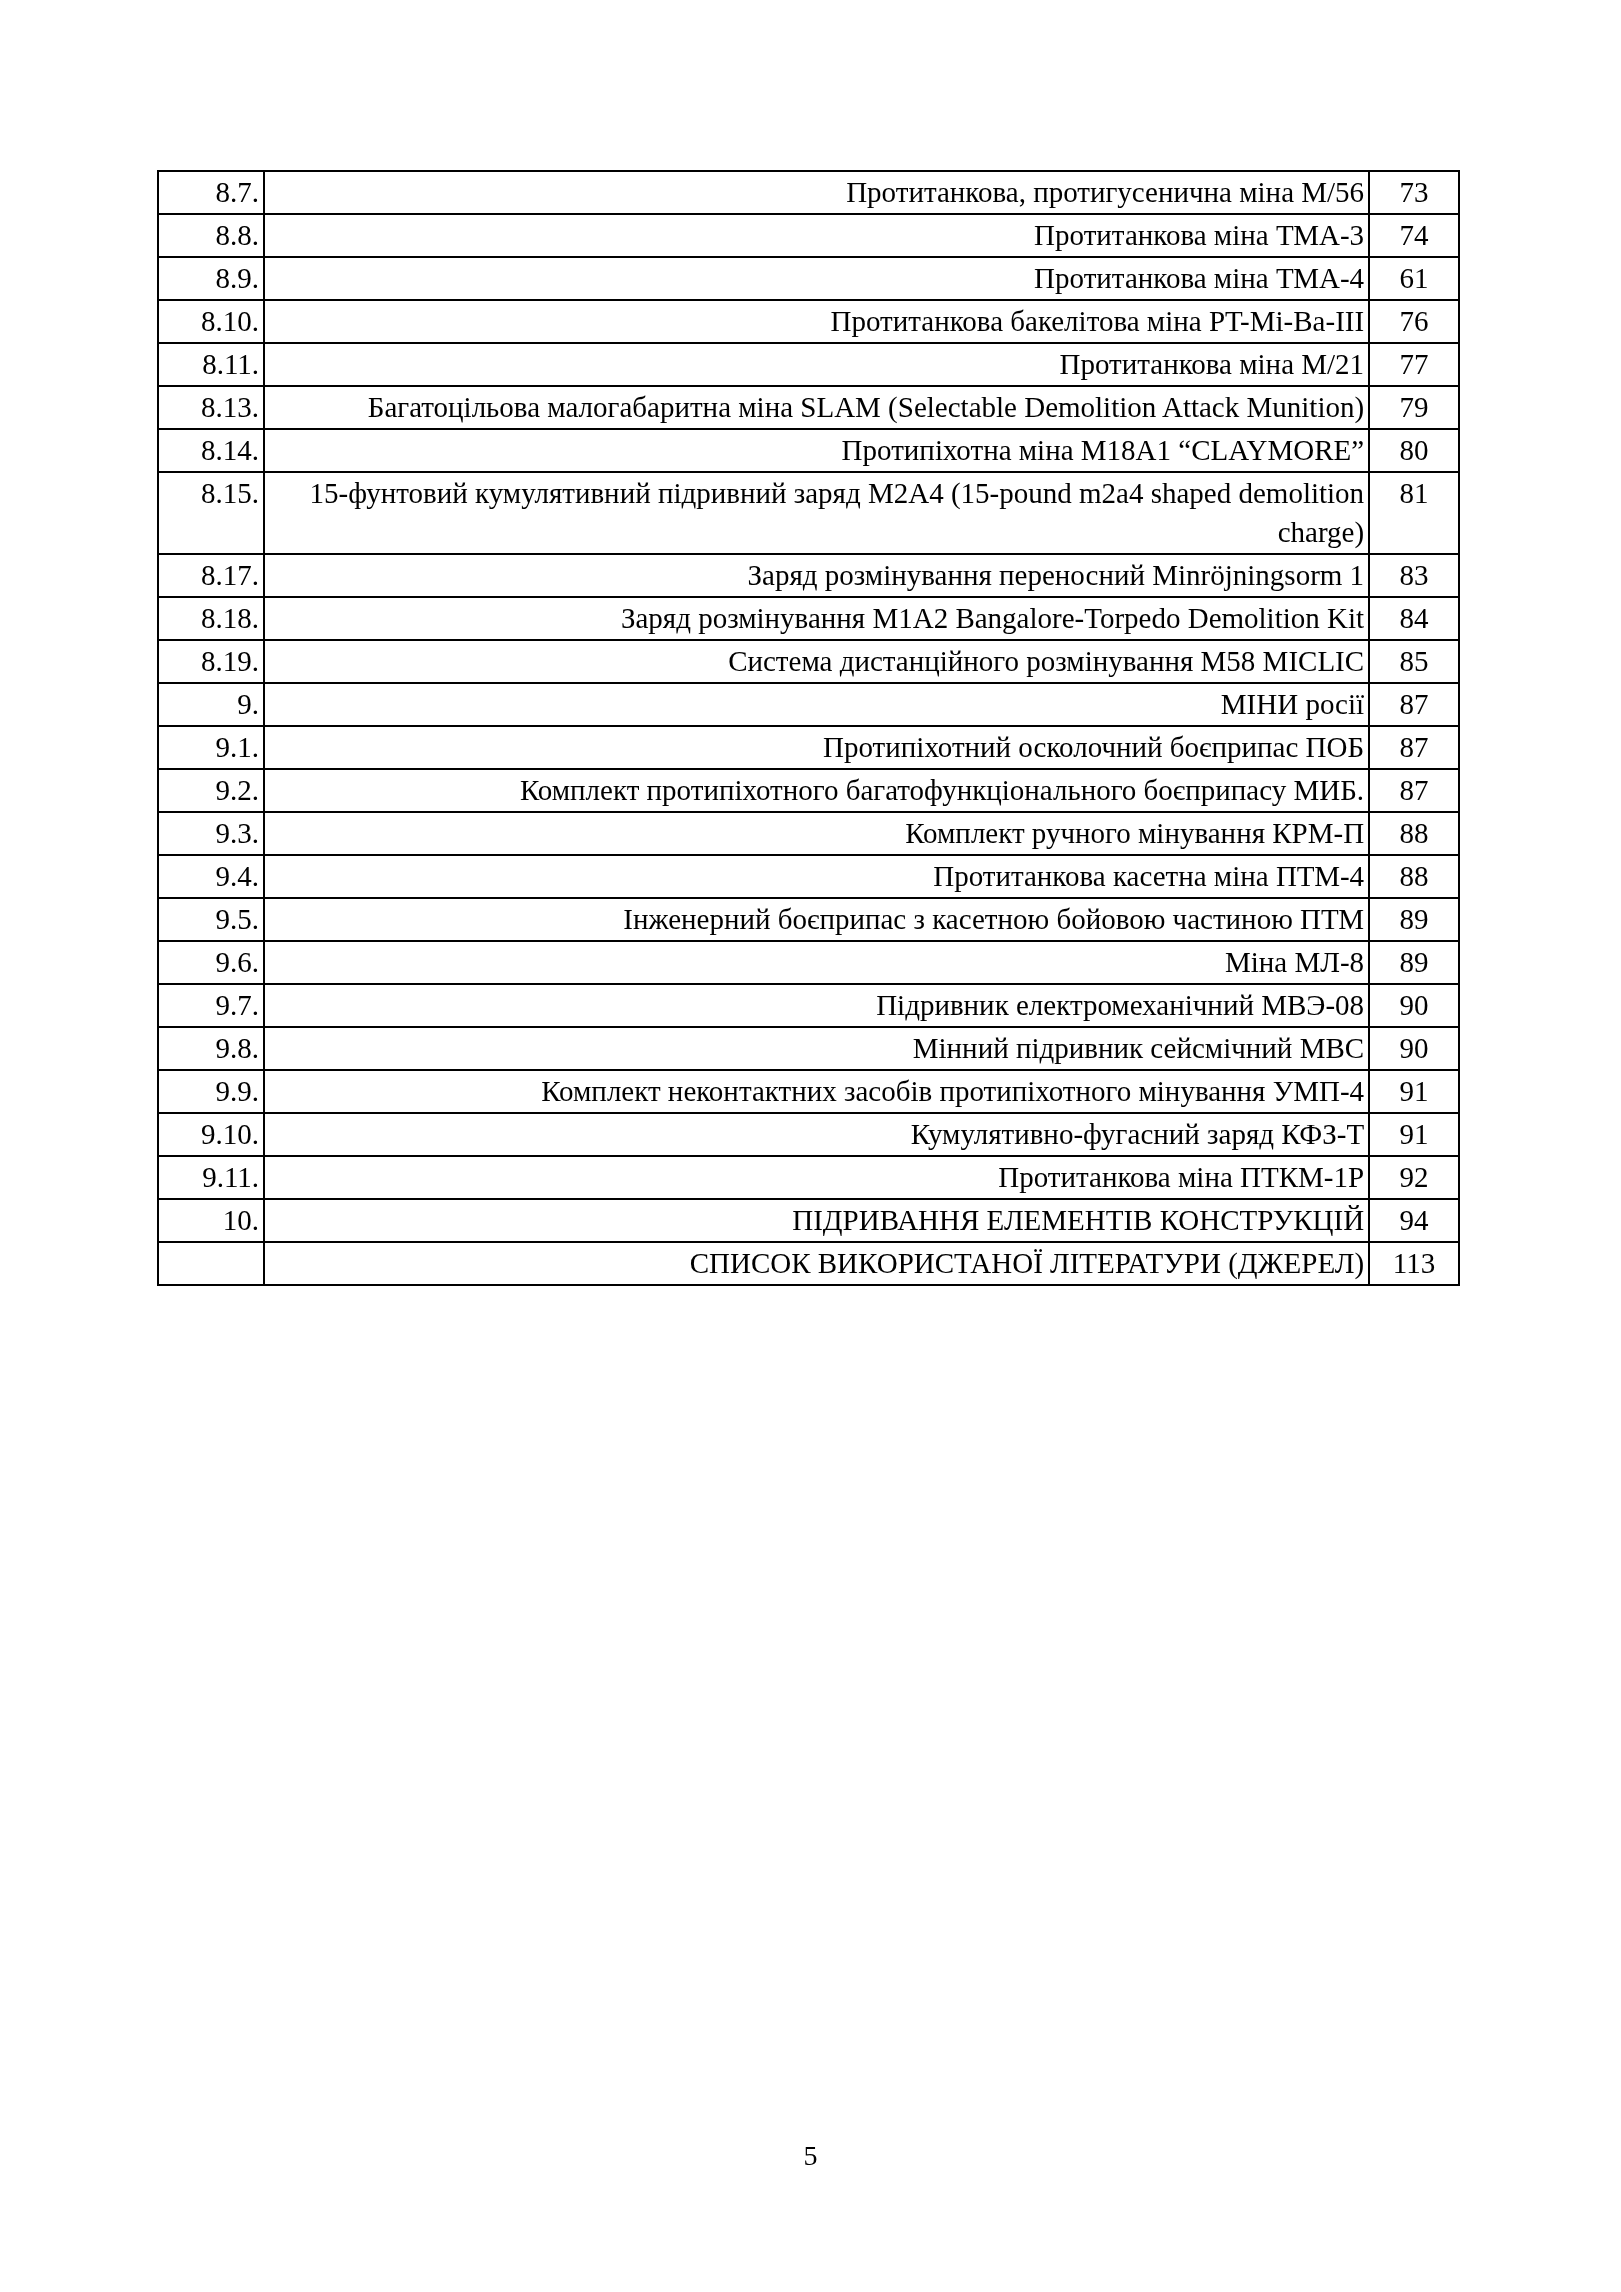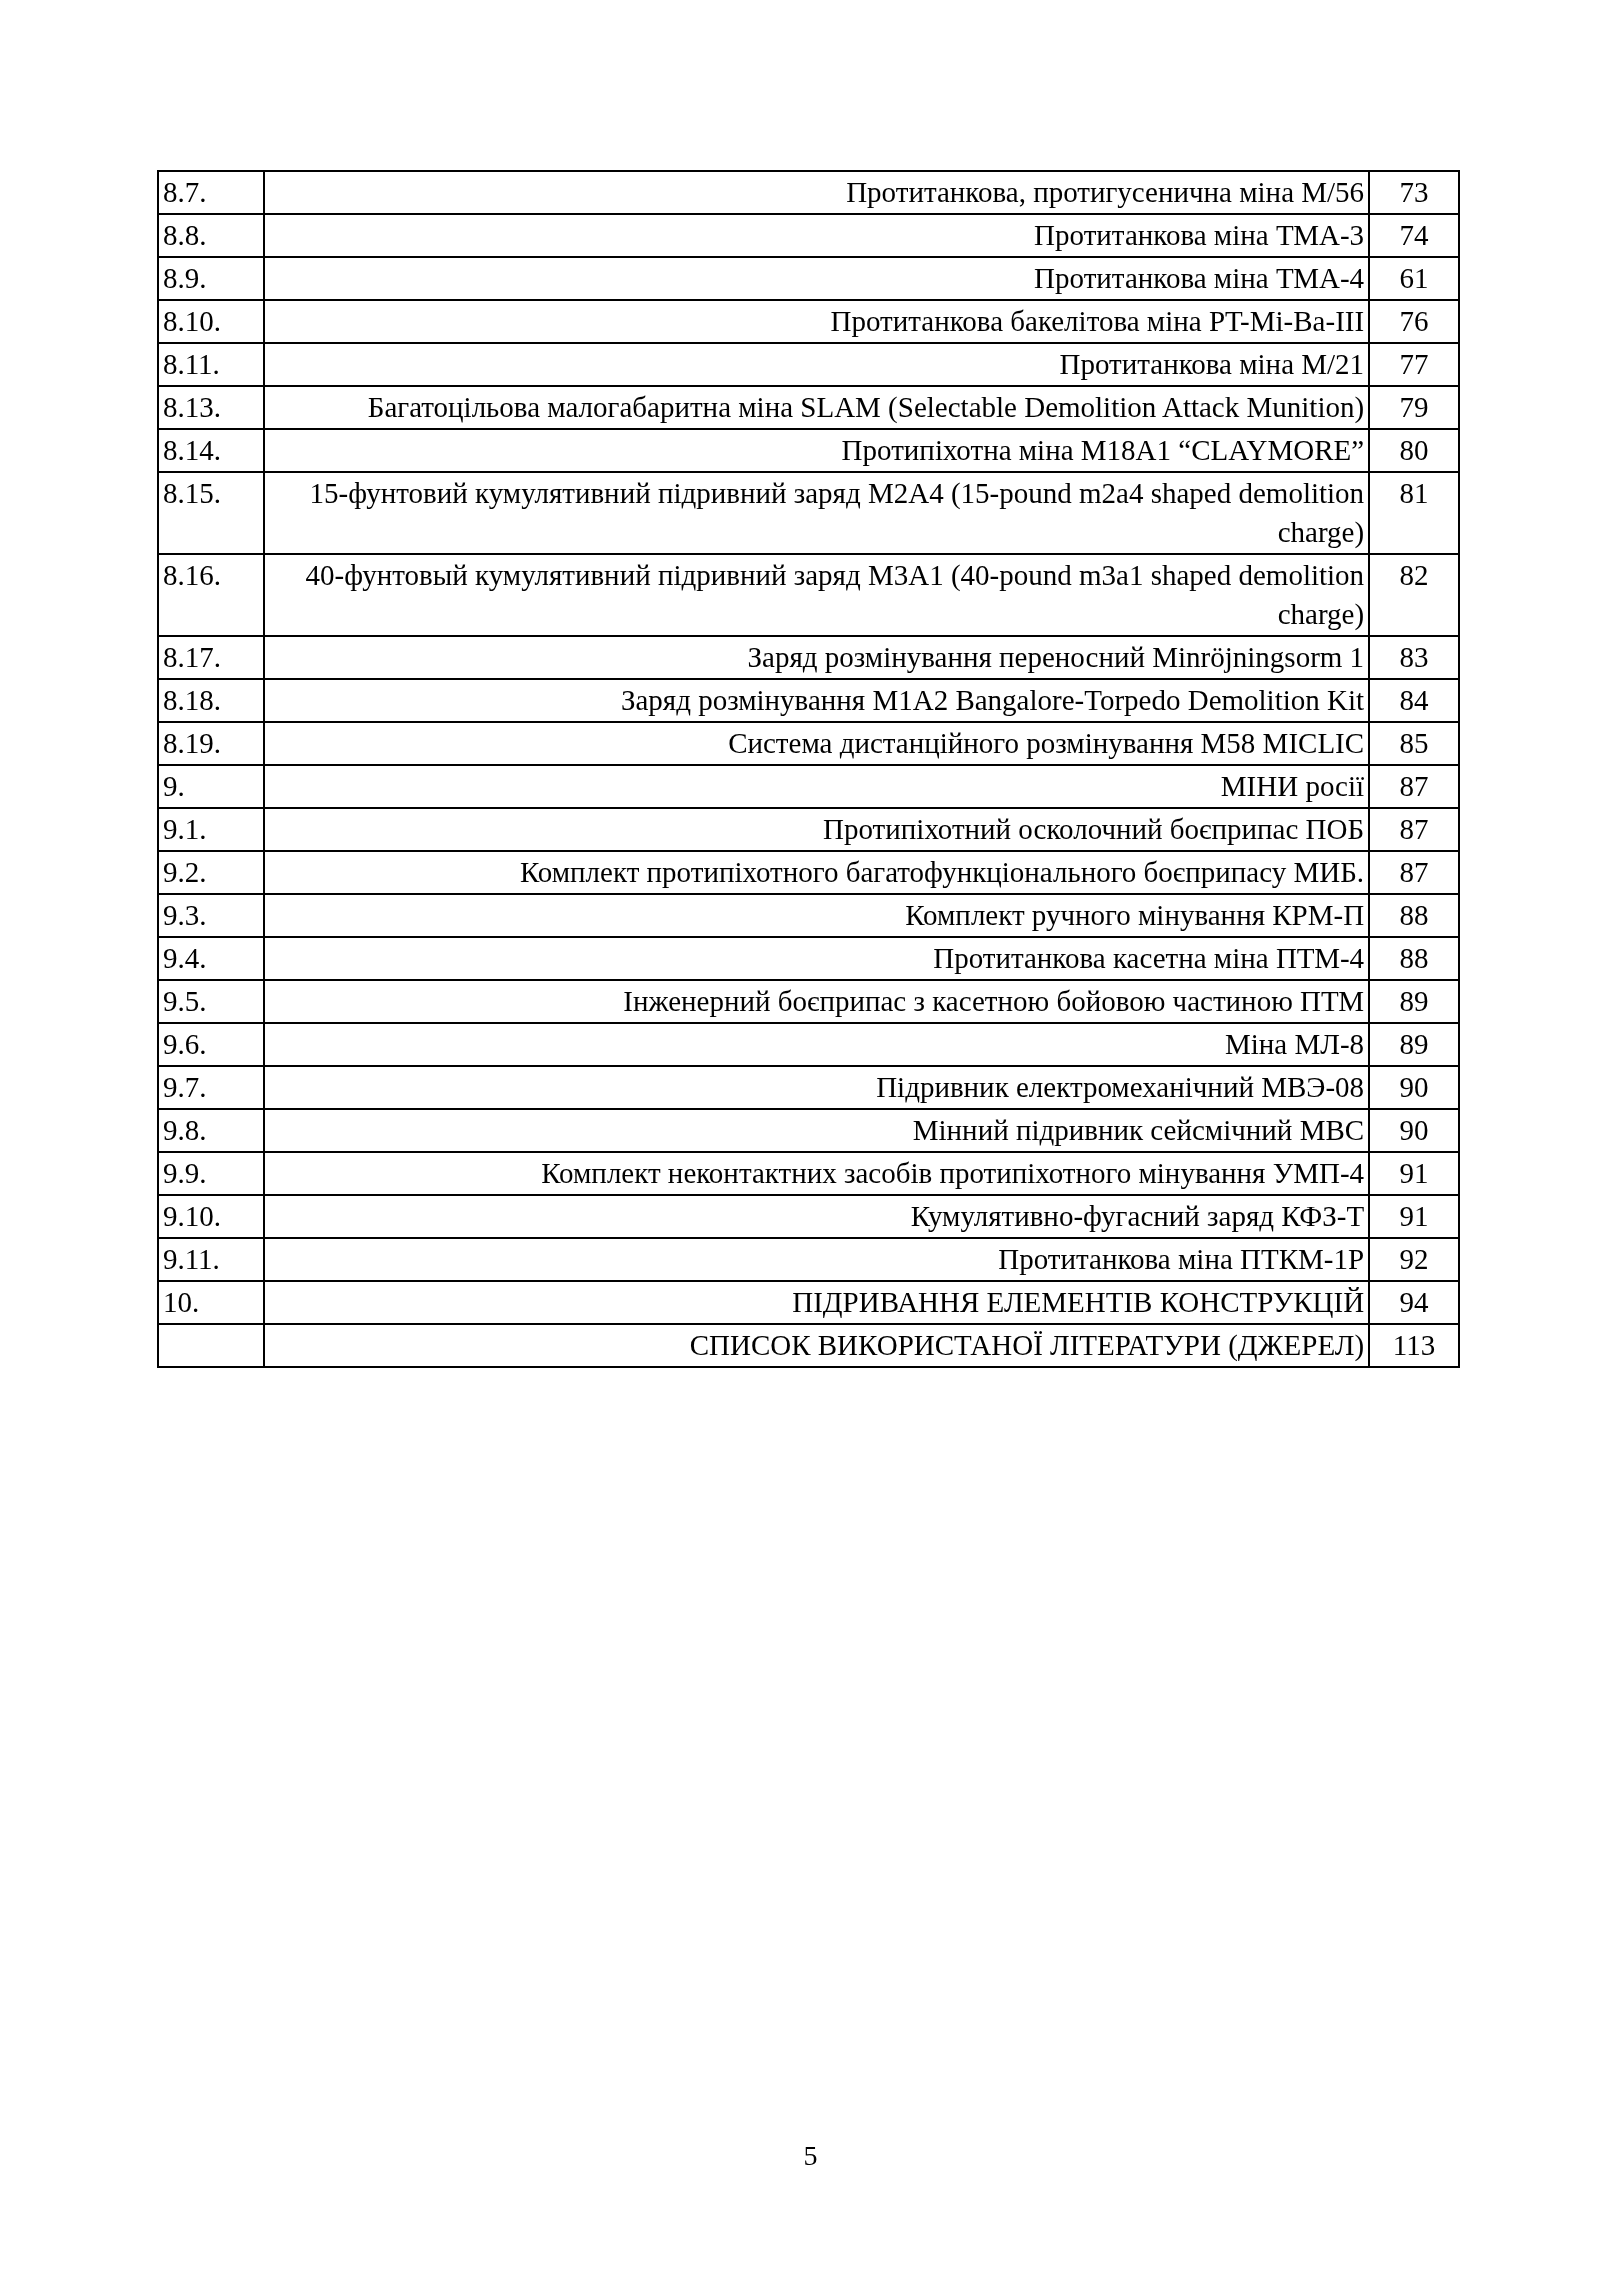--- a/index.html
+++ b/index.html
@@ -32,21 +32,21 @@
     border: 2px solid #000;
     font-size: 29px;
     line-height: 39px;
     vertical-align: top;
     padding: 1px 3.9px 1px 3.9px;
     height: 38px; 
     overflow: hidden;
     white-space: normal;
   }
   td.col-num {
-    text-align: left;
+    text-align: right;
     padding-left: 2px;
     padding-right: 2px;
     margin-left: 43px;
   }
   td.col-title {
     text-align: right;
     padding-left: 13.7px;
     padding-right: 9.8px;
   }
   td.col-page {
@@ -109,25 +109,20 @@
           <td class="col-num">8.14.</td>
           <td class="col-title">Протипіхотна міна М18А1 “CLAYMORE”</td>
           <td class="col-page">80</td>
         </tr>
         <tr>
           <td class="col-num">8.15.</td>
           <td class="col-title">15-фунтовий кумулятивний підривний заряд М2А4 (15-pound m2a4 shaped demolition charge)</td>
           <td class="col-page">81</td>
         </tr>
         <tr>
-          <td class="col-num">8.16.</td>
-          <td class="col-title">40-фунтовый кумулятивний підривний заряд М3А1 (40-pound m3a1 shaped demolition charge)</td>
-          <td class="col-page">82</td>
-        </tr>
-        <tr>
           <td class="col-num">8.17.</td>
           <td class="col-title">Заряд розмінування переносний  Minröjningsorm 1</td>
           <td class="col-page">83</td>
         </tr>
         <tr>
           <td class="col-num">8.18.</td>
           <td class="col-title">Заряд розмінування М1А2 Bangalore-Torpedo Demolition Kit</td>
           <td class="col-page">84</td>
         </tr>
         <tr>

